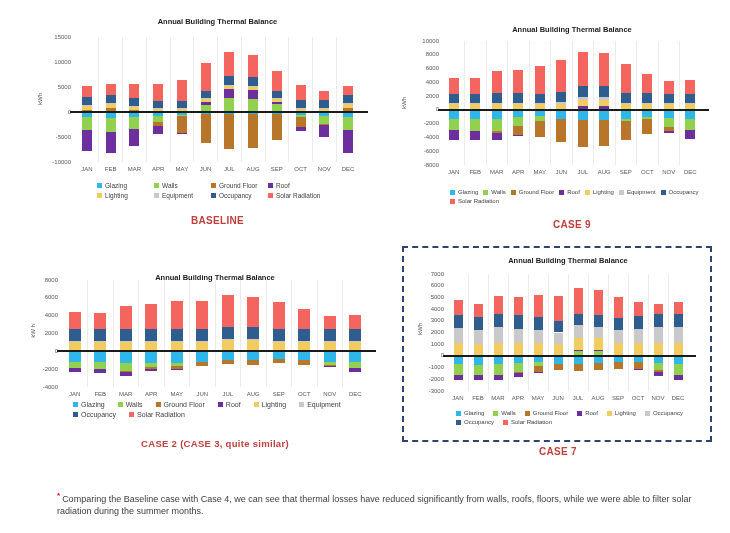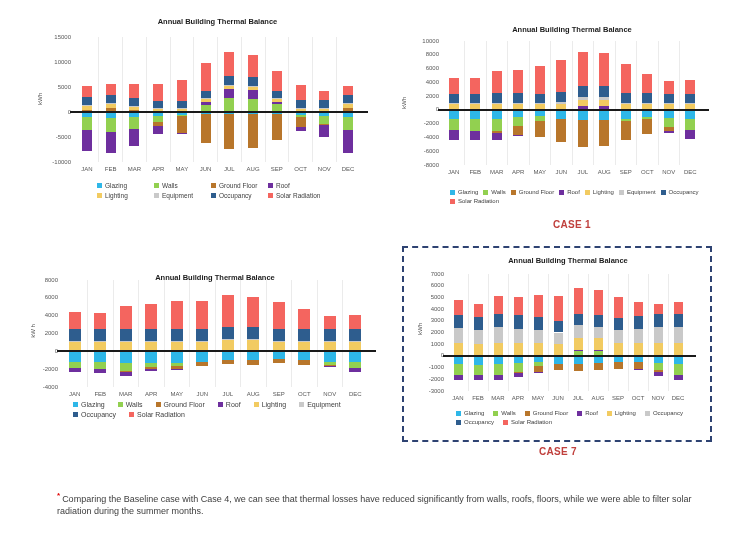--- a/index.html
+++ b/index.html
@@ -225,20 +225,21 @@
         <div class="legend-item">
           <div class="swatch" style="background: rgb(46, 93, 142);"></div>
           <div class="legend-label">Occupancy</div>
         </div>
         <div class="legend-item">
           <div class="swatch" style="background: rgb(244, 101, 95);"></div>
           <div class="legend-label">Solar Radiation</div>
         </div>
       </div>
     </div>
+  <div class="case-label" style="left:45px;top:207px;width:285px">BASELINE</div>
 </div>
 
 <div class="group" id="g-case1">
   <div class="chart-title" style="left:45px;top:17px;width:258px">Annual Building Thermal Balance</div>
   <div class="ylab" style="left:0px;top:92px">kWh</div>
   <div class="plot" style="left:45px;top:33px;width:258px;height:124px">
       <div class="gridline" style="left: 21px;"></div>
       <div class="gridline" style="left: 42.5px;"></div>
       <div class="gridline" style="left: 64px;"></div>
       <div class="gridline" style="left: 85.5px;"></div>
@@ -390,21 +391,21 @@
           <div class="legend-label">Occupancy</div>
         </div>
       </div>
       <div class="legend-row">
         <div class="legend-item">
           <div class="swatch" style="background: rgb(244, 101, 95);"></div>
           <div class="legend-label">Solar Radiation</div>
         </div>
       </div>
     </div>
-  <div class="case-label" style="left:45px;top:211px;width:258px">CASE 1</div>
+  <div class="case-label" style="left:45px;top:211px;width:258px">CASE 9</div>
 </div>
 
 <div class="group" id="g-case2">
   <div class="chart-title" style="left:34px;top:5px;width:306px">Annual Building Thermal Balance</div>
   <div class="ylab" style="left:-2px;top:60px">kW h</div>
   <div class="plot" style="left:34px;top:12px;width:306px;height:107px">
       <div class="gridline" style="left: 25px;"></div>
       <div class="gridline" style="left: 50.5px;"></div>
       <div class="gridline" style="left: 76px;"></div>
       <div class="gridline" style="left: 101.5px;"></div>
@@ -552,20 +553,21 @@
         <div class="legend-item">
           <div class="swatch" style="background: rgb(46, 93, 142);"></div>
           <div class="legend-label">Occupancy</div>
         </div>
         <div class="legend-item">
           <div class="swatch" style="background: rgb(244, 101, 95);"></div>
           <div class="legend-label">Solar Radiation</div>
         </div>
       </div>
     </div>
+  <div class="case-label" style="left:34px;top:170px;width:306px">CASE 2 (CASE 3, quite similar)</div>
 </div>
 
 <div class="group" id="g-case4">
   <div class="dashed-box">
     <div class="chart-title" style="left:44px;top:8px;width:240px">Annual Building Thermal Balance</div>
     <div class="ylab" style="left:10px;top:78px">kWh</div>
     <div class="plot" style="left:44px;top:26px;width:240px;height:117px">
         <div class="gridline" style="left: 19.5px;"></div>
         <div class="gridline" style="left: 39.5px;"></div>
         <div class="gridline" style="left: 59.5px;"></div>

